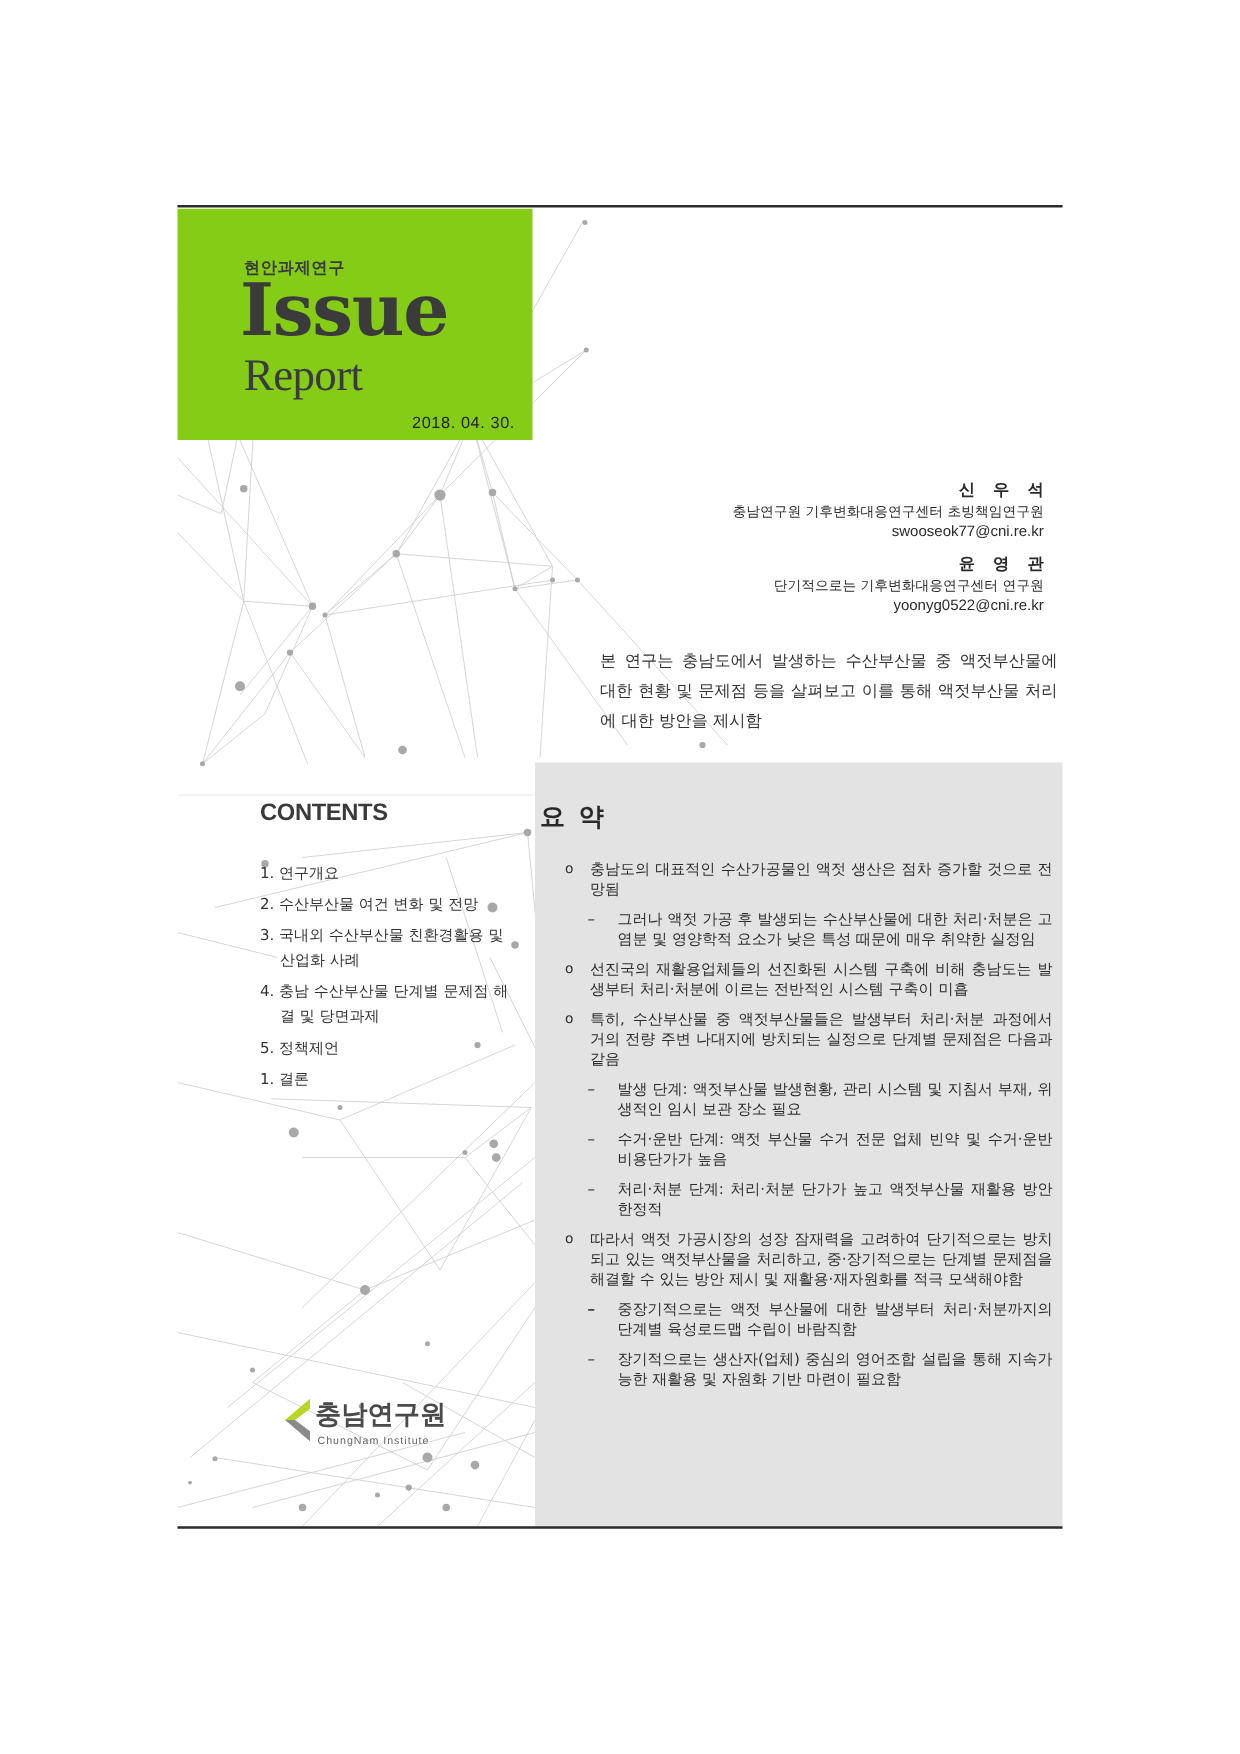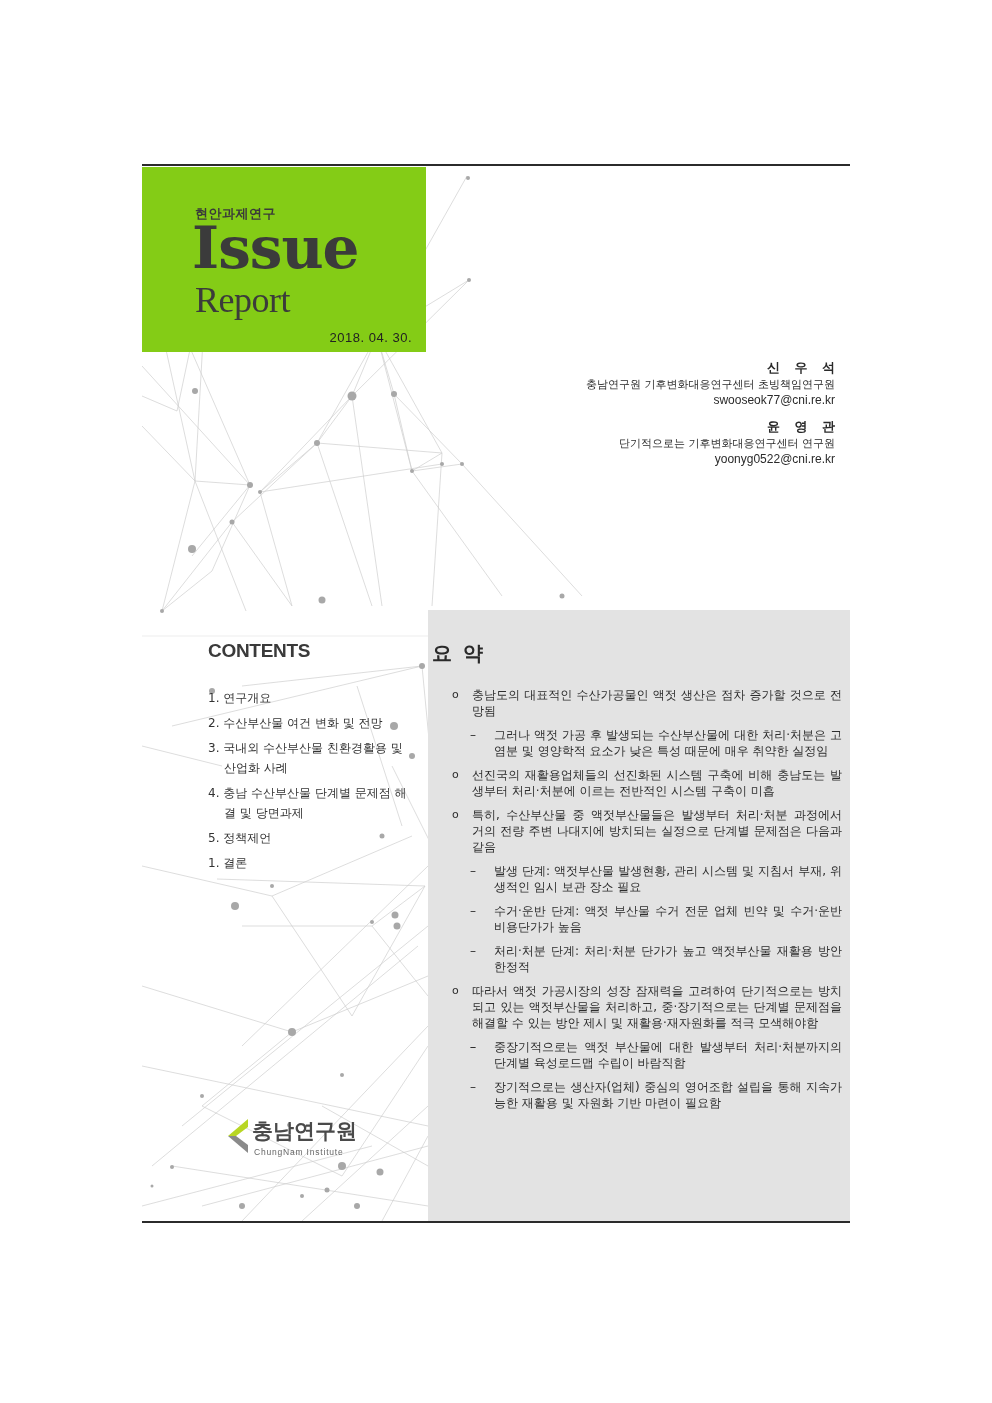--- a/index.html
+++ b/index.html
@@ -14,21 +14,21 @@
   .network { position: absolute; left: 142px; top: 166px; width: 708px; height: 1055px; pointer-events: none; }
 
   .green-box { position: absolute; left: 142px; top: 167px; width: 284px; height: 185px; background: #84cc16; }
   .green-box .series { position: absolute; left: 53px; top: 38px; font-size: 13px; font-weight: bold; color: #3a3a3a; letter-spacing: 0.5px; }
   .green-box .issue { position: absolute; left: 50px; top: 52px; font-family: "DejaVu Serif", "Liberation Serif", serif; font-size: 58px; font-weight: bold; color: #3b3b3b; letter-spacing: -1px; line-height: 1; }
   .green-box .report { position: absolute; left: 53px; top: 115px; font-family: "Liberation Serif", "DejaVu Serif", serif; font-size: 36px; color: #3b3b3b; line-height: 1; letter-spacing: -0.5px; }
   .green-box .date { position: absolute; right: 14px; top: 163px; font-family: "Liberation Sans", sans-serif; font-size: 13px; color: #222; letter-spacing: 0.5px; }
 
   .title { position: absolute; left: 448px; top: 268px; width: 400px; font-size: 28px; line-height: 36px; color: #1e1e1e; letter-spacing: -0.5px; }
 
-  .authors { position: absolute; right: 157px; top: 359px; text-align: right; font-size: 11px; color: #2a2a2a; }
+  .authors { position: absolute; right: 157px; top: 384px; text-align: right; font-size: 11px; color: #2a2a2a; }
   .authors .name { font-size: 13px; font-weight: bold; letter-spacing: 5px; margin-right: -5px; line-height: 18px; }
   .authors .aff { line-height: 15px; }
   .authors .email { line-height: 16px; font-family: "Liberation Sans", sans-serif; font-size: 12px; }
   .authors .block + .block { margin-top: 10px; text-align: right; }
 
   .abstract { position: absolute; left: 480px; top: 518px; width: 366px; font-size: 13px; line-height: 24px; color: #333; text-align: justify; text-align-last: left; }
 
   .contents { position: absolute; left: 208px; top: 640px; width: 210px; }
   .contents h2 { font-family: "Liberation Sans", sans-serif; font-size: 19px; font-weight: bold; color: #3a3a3a; letter-spacing: -0.3px; margin-bottom: 26px; }
   .contents ol { list-style: none; }
@@ -190,20 +190,21 @@
       <div class="aff">충남연구원 기후변화대응연구센터 초빙책임연구원</div>
       <div class="email">swooseok77@cni.re.kr</div>
     </div>
     <div class="block">
       <div class="name">윤 영 관</div>
       <div class="aff">단기적으로는 기후변화대응연구센터 연구원</div>
       <div class="email">yoonyg0522@cni.re.kr</div>
     </div>
   </div>
 
+  <div class="abstract">본 연구는 충남도에서 발생하는 수산부산물 중 액젓부산물에 대한 현황 및 문제점 등을 살펴보고 이를 통해 액젓부산물 처리에 대한 방안을 제시함</div>
 
   <div class="contents">
     <h2>CONTENTS</h2>
     <ol>
       <li>1. 연구개요</li>
       <li>2. 수산부산물 여건 변화 및 전망</li>
       <li>3. 국내외 수산부산물 친환경활용 및 산업화 사례</li>
       <li>4. 충남 수산부산물 단계별 문제점 해결 및 당면과제</li>
       <li>5. 정책제언</li>
       <li>1. 결론</li>

